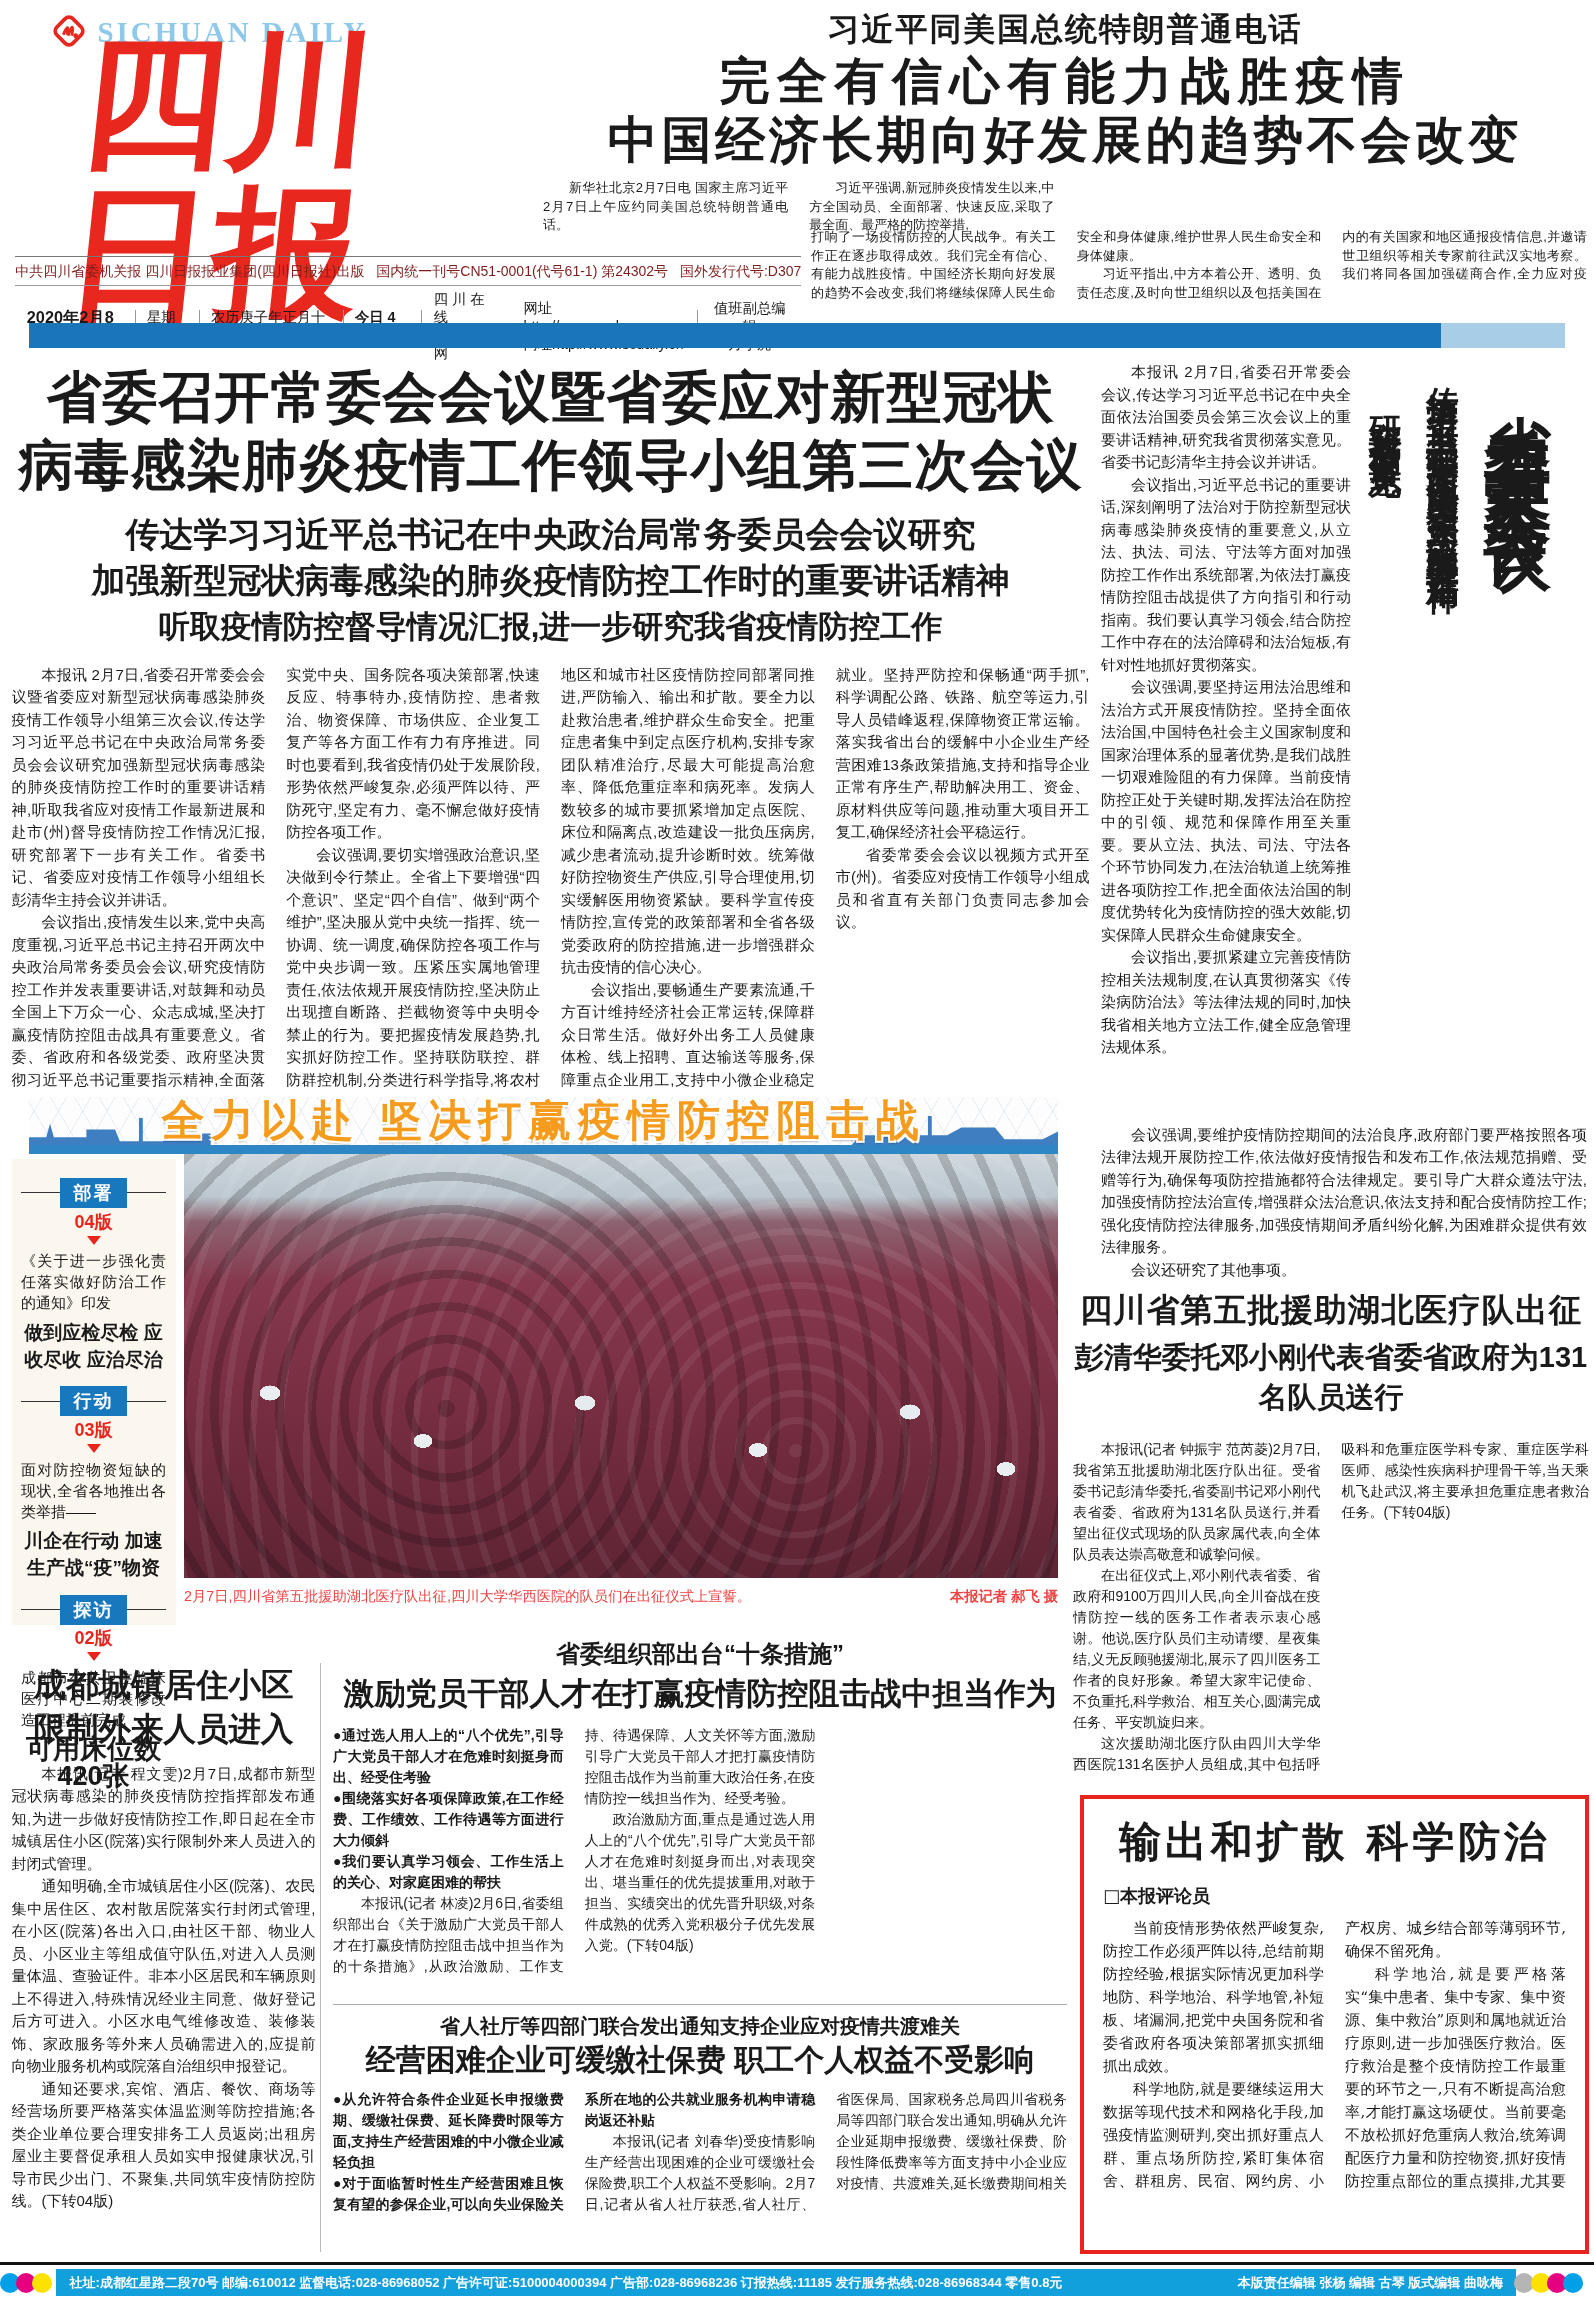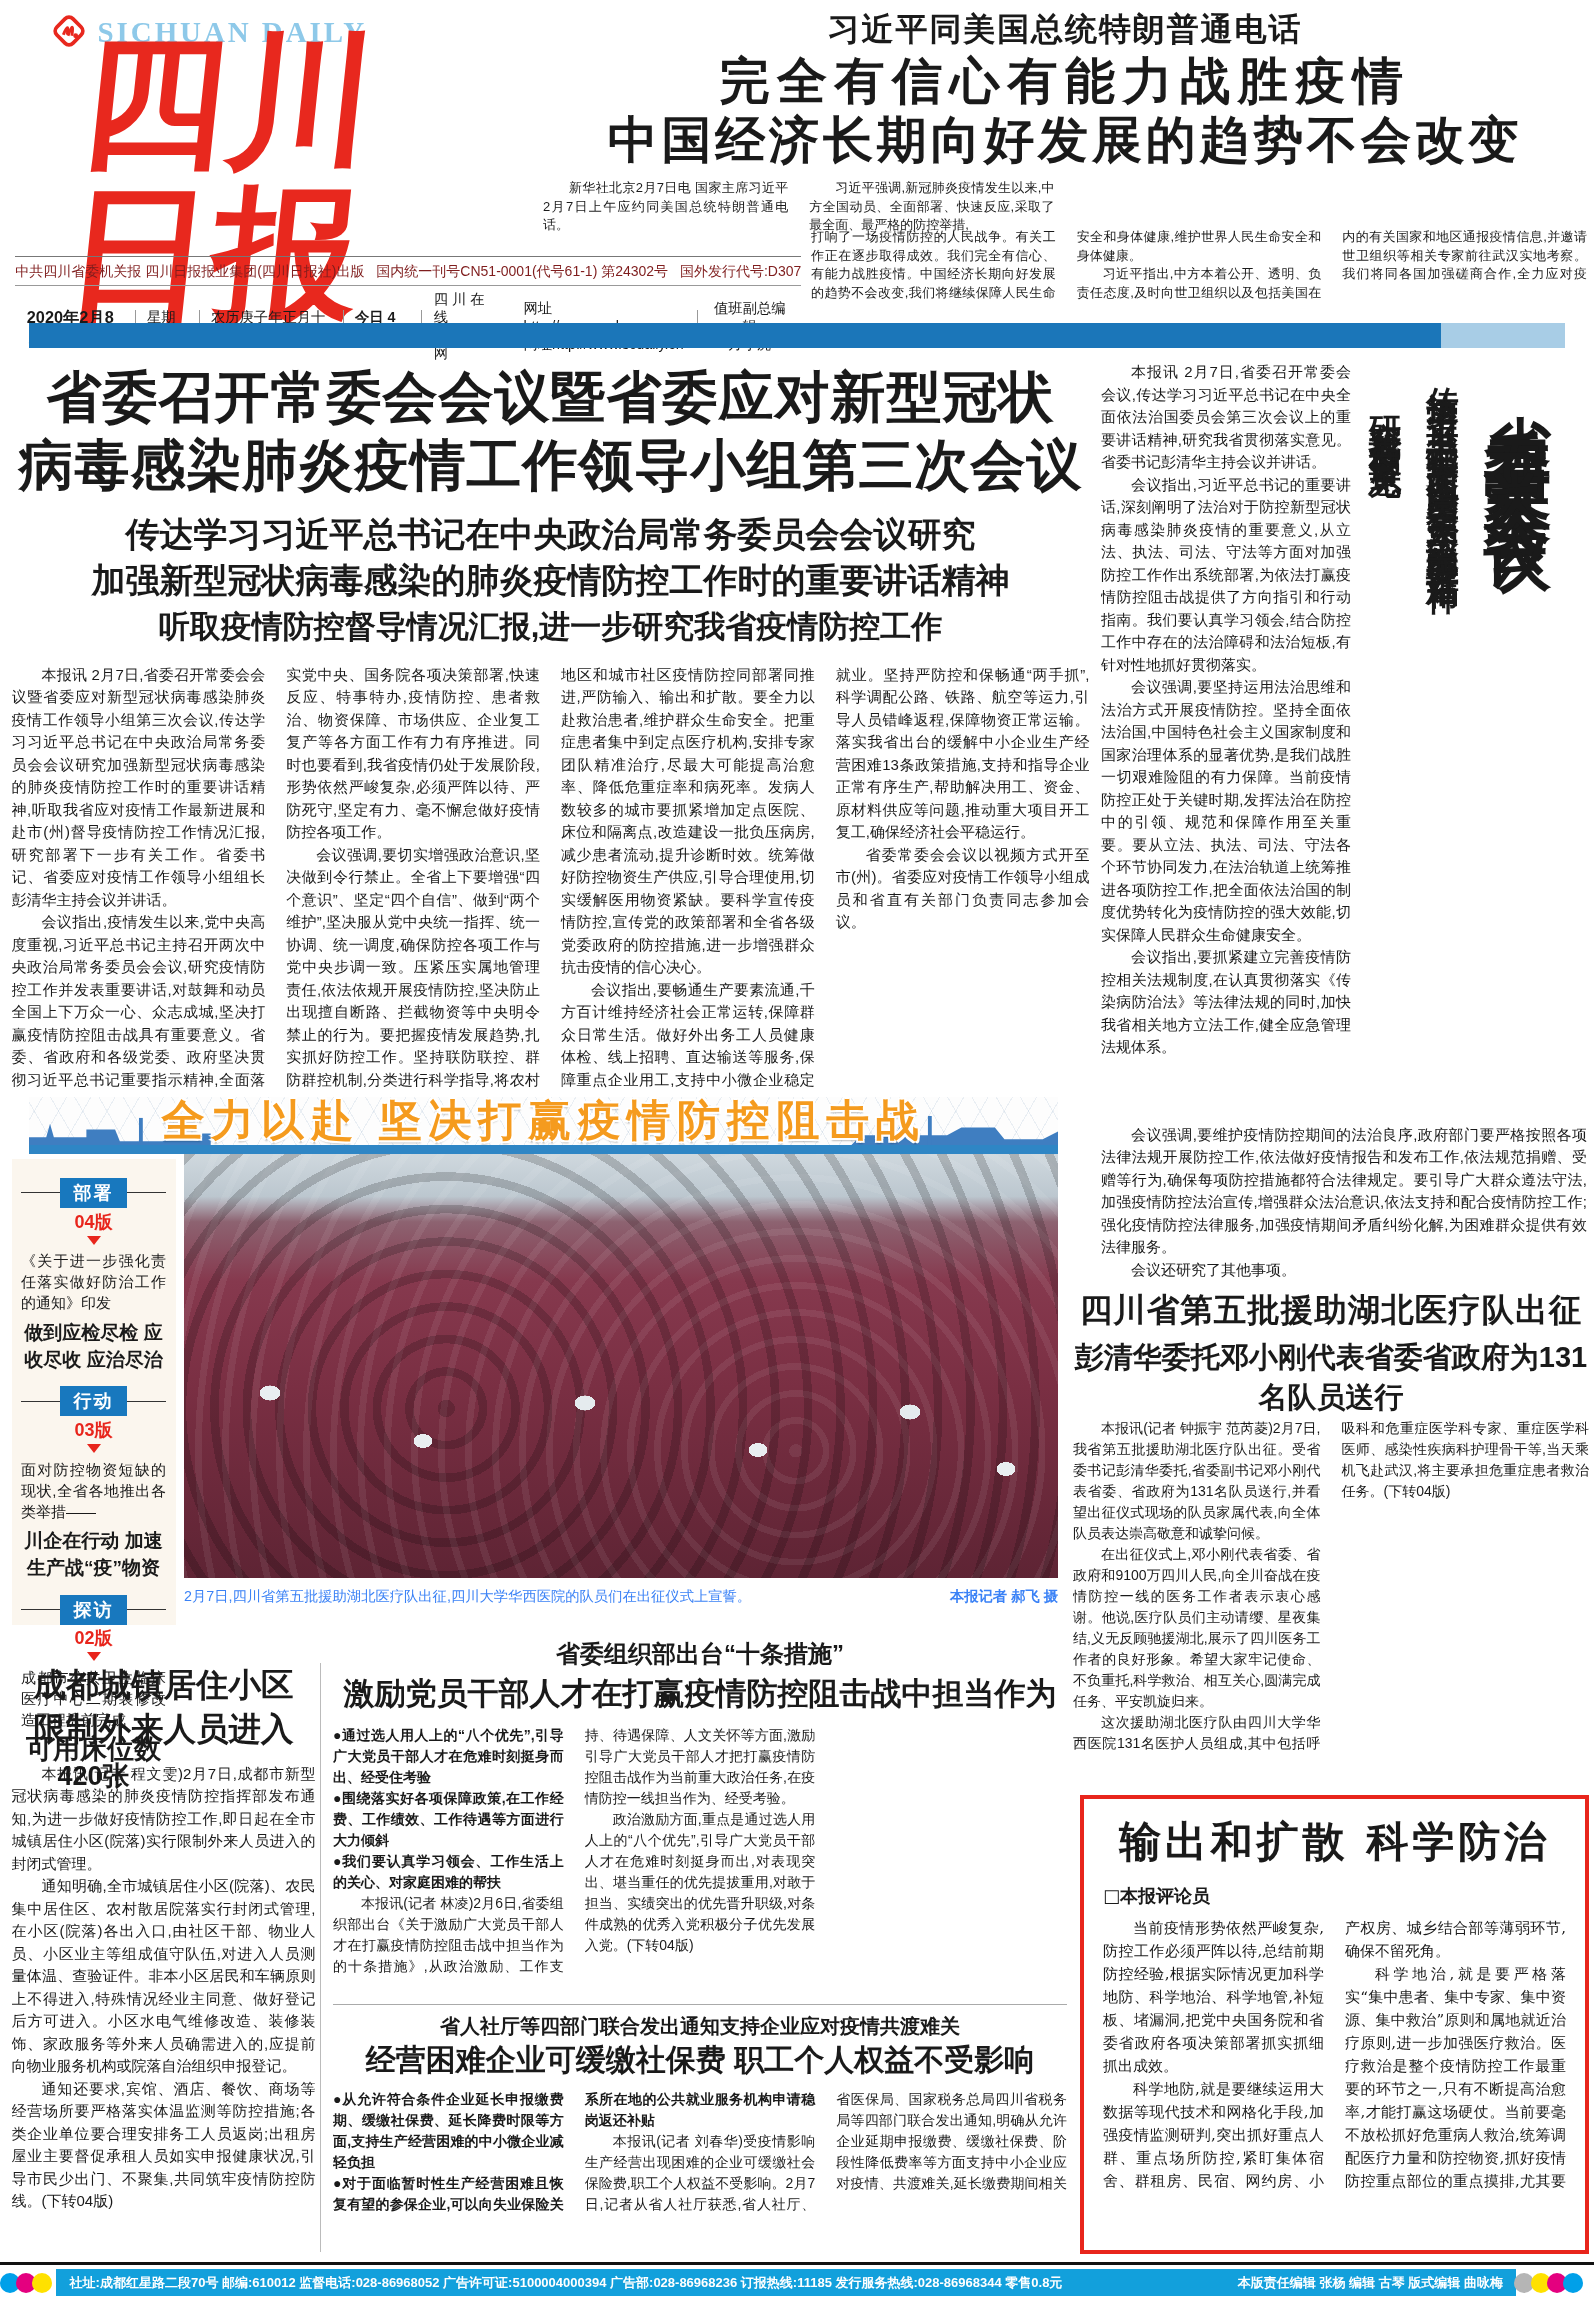--- a/index.html
+++ b/index.html
@@ -59,21 +59,21 @@
   .photo{background:
      radial-gradient(17px 12.4px at 86px 239px,#e9eef1 60%,transparent 61%),
      radial-gradient(15.3px 11.5px at 239px 287px,#e9eef1 60%,transparent 61%),
      radial-gradient(17px 12.4px at 401px 249px,#e5ebee 60%,transparent 61%),
      radial-gradient(15.3px 11.5px at 574px 296px,#e9eef1 60%,transparent 61%),
      radial-gradient(17px 12.4px at 726px 258px,#e5ebee 60%,transparent 61%),
      radial-gradient(15.3px 11.5px at 822px 315px,#e9eef1 60%,transparent 61%),
      repeating-radial-gradient(circle at 30% 60%, rgba(0,0,0,.18) 0 8.6px, transparent 8.6px 32.5px),
      repeating-radial-gradient(circle at 70% 70%, rgba(255,255,255,.07) 0 6.7px, transparent 6.7px 27px),
      linear-gradient(180deg,#cfd8de 0%,#bcc7cf 10%,#8d6371 16%,#86394e 30%,#7a2f43 55%,#5e2434 100%);}
-  .caption{font-size:14.3px;line-height:19px;color:#3b82f6;display:flex;justify-content:space-between;}
+  .caption{font-size:14.3px;line-height:19px;color:#ef4444;display:flex;justify-content:space-between;}
   
   .medh{font-size:32.5px;font-weight:900;letter-spacing:1px;line-height:42px;}
   .medsub{font-size:29px;font-weight:700;line-height:40px;}
   .kick2{font-size:24px;font-weight:700;}
   .kick3{font-size:20px;font-weight:700;}
   .both{font-size:31px;font-weight:900;line-height:40px;}
   .smallb{font-size:14px;line-height:21px;}
   
   .redbox{border:4.8px solid #e8251c;background:#fff;box-sizing:border-box;padding:15.3px 19px;}
   .cmt-title{font-size:42px;font-weight:900;letter-spacing:3.8px;}
@@ -236,21 +236,21 @@
 
   <div class="abs photo" style="left:184px;top:1154px;width:874px;height:424px;"></div>
   <div class="abs caption" style="left:184px;top:1587px;width:874px;">
     <span>2月7日,四川省第五批援助湖北医疗队出征,四川大学华西医院的队员们在出征仪式上宣誓。</span>
     <span style="font-weight:700;white-space:nowrap;">本报记者  郝飞  摄</span>
   </div>
 
   <div class="abs" style="left:1073px;top:1289px;width:516px;">
     <div class="ctr medh">四川省第五批援助湖北医疗队出征</div>
     <div class="ctr medsub" style="margin-top:5.7px;">彭清华委托邓小刚代表省委省政府为131名队员送行</div>
-    <div class="smallb jus cols2" style="margin-top:1px;height:336px;overflow:hidden;">
+    <div class="smallb jus cols2" style="margin-top:22px;height:336px;overflow:hidden;">
       <p>本报讯(记者  钟振宇  范芮菱)2月7日,我省第五批援助湖北医疗队出征。受省委书记彭清华委托,省委副书记邓小刚代表省委、省政府为131名队员送行,并看望出征仪式现场的队员家属代表,向全体队员表达崇高敬意和诚挚问候。</p>
       <p>在出征仪式上,邓小刚代表省委、省政府和9100万四川人民,向全川奋战在疫情防控一线的医务工作者表示衷心感谢。他说,医疗队员们主动请缨、星夜集结,义无反顾驰援湖北,展示了四川医务工作者的良好形象。希望大家牢记使命、不负重托,科学救治、相互关心,圆满完成任务、平安凯旋归来。</p>
       <p>这次援助湖北医疗队由四川大学华西医院131名医护人员组成,其中包括呼吸科和危重症医学科专家、重症医学科医师、感染性疾病科护理骨干等,当天乘机飞赴武汉,将主要承担危重症患者救治任务。(下转04版)</p>
     </div>
   </div>
 
   <div class="abs redbox" style="left:1080px;top:1795px;width:509px;height:459px;">
     <div class="ctr cmt-title serifb">输出和扩散  科学防治</div>
     <div class="serifb" style="font-size:18px;font-weight:700;margin-top:13.4px;">□本报评论员</div>
     <div class="serifb jus cols2" style="font-size:15px;line-height:23px;margin-top:9.6px;height:315px;overflow:hidden;">

